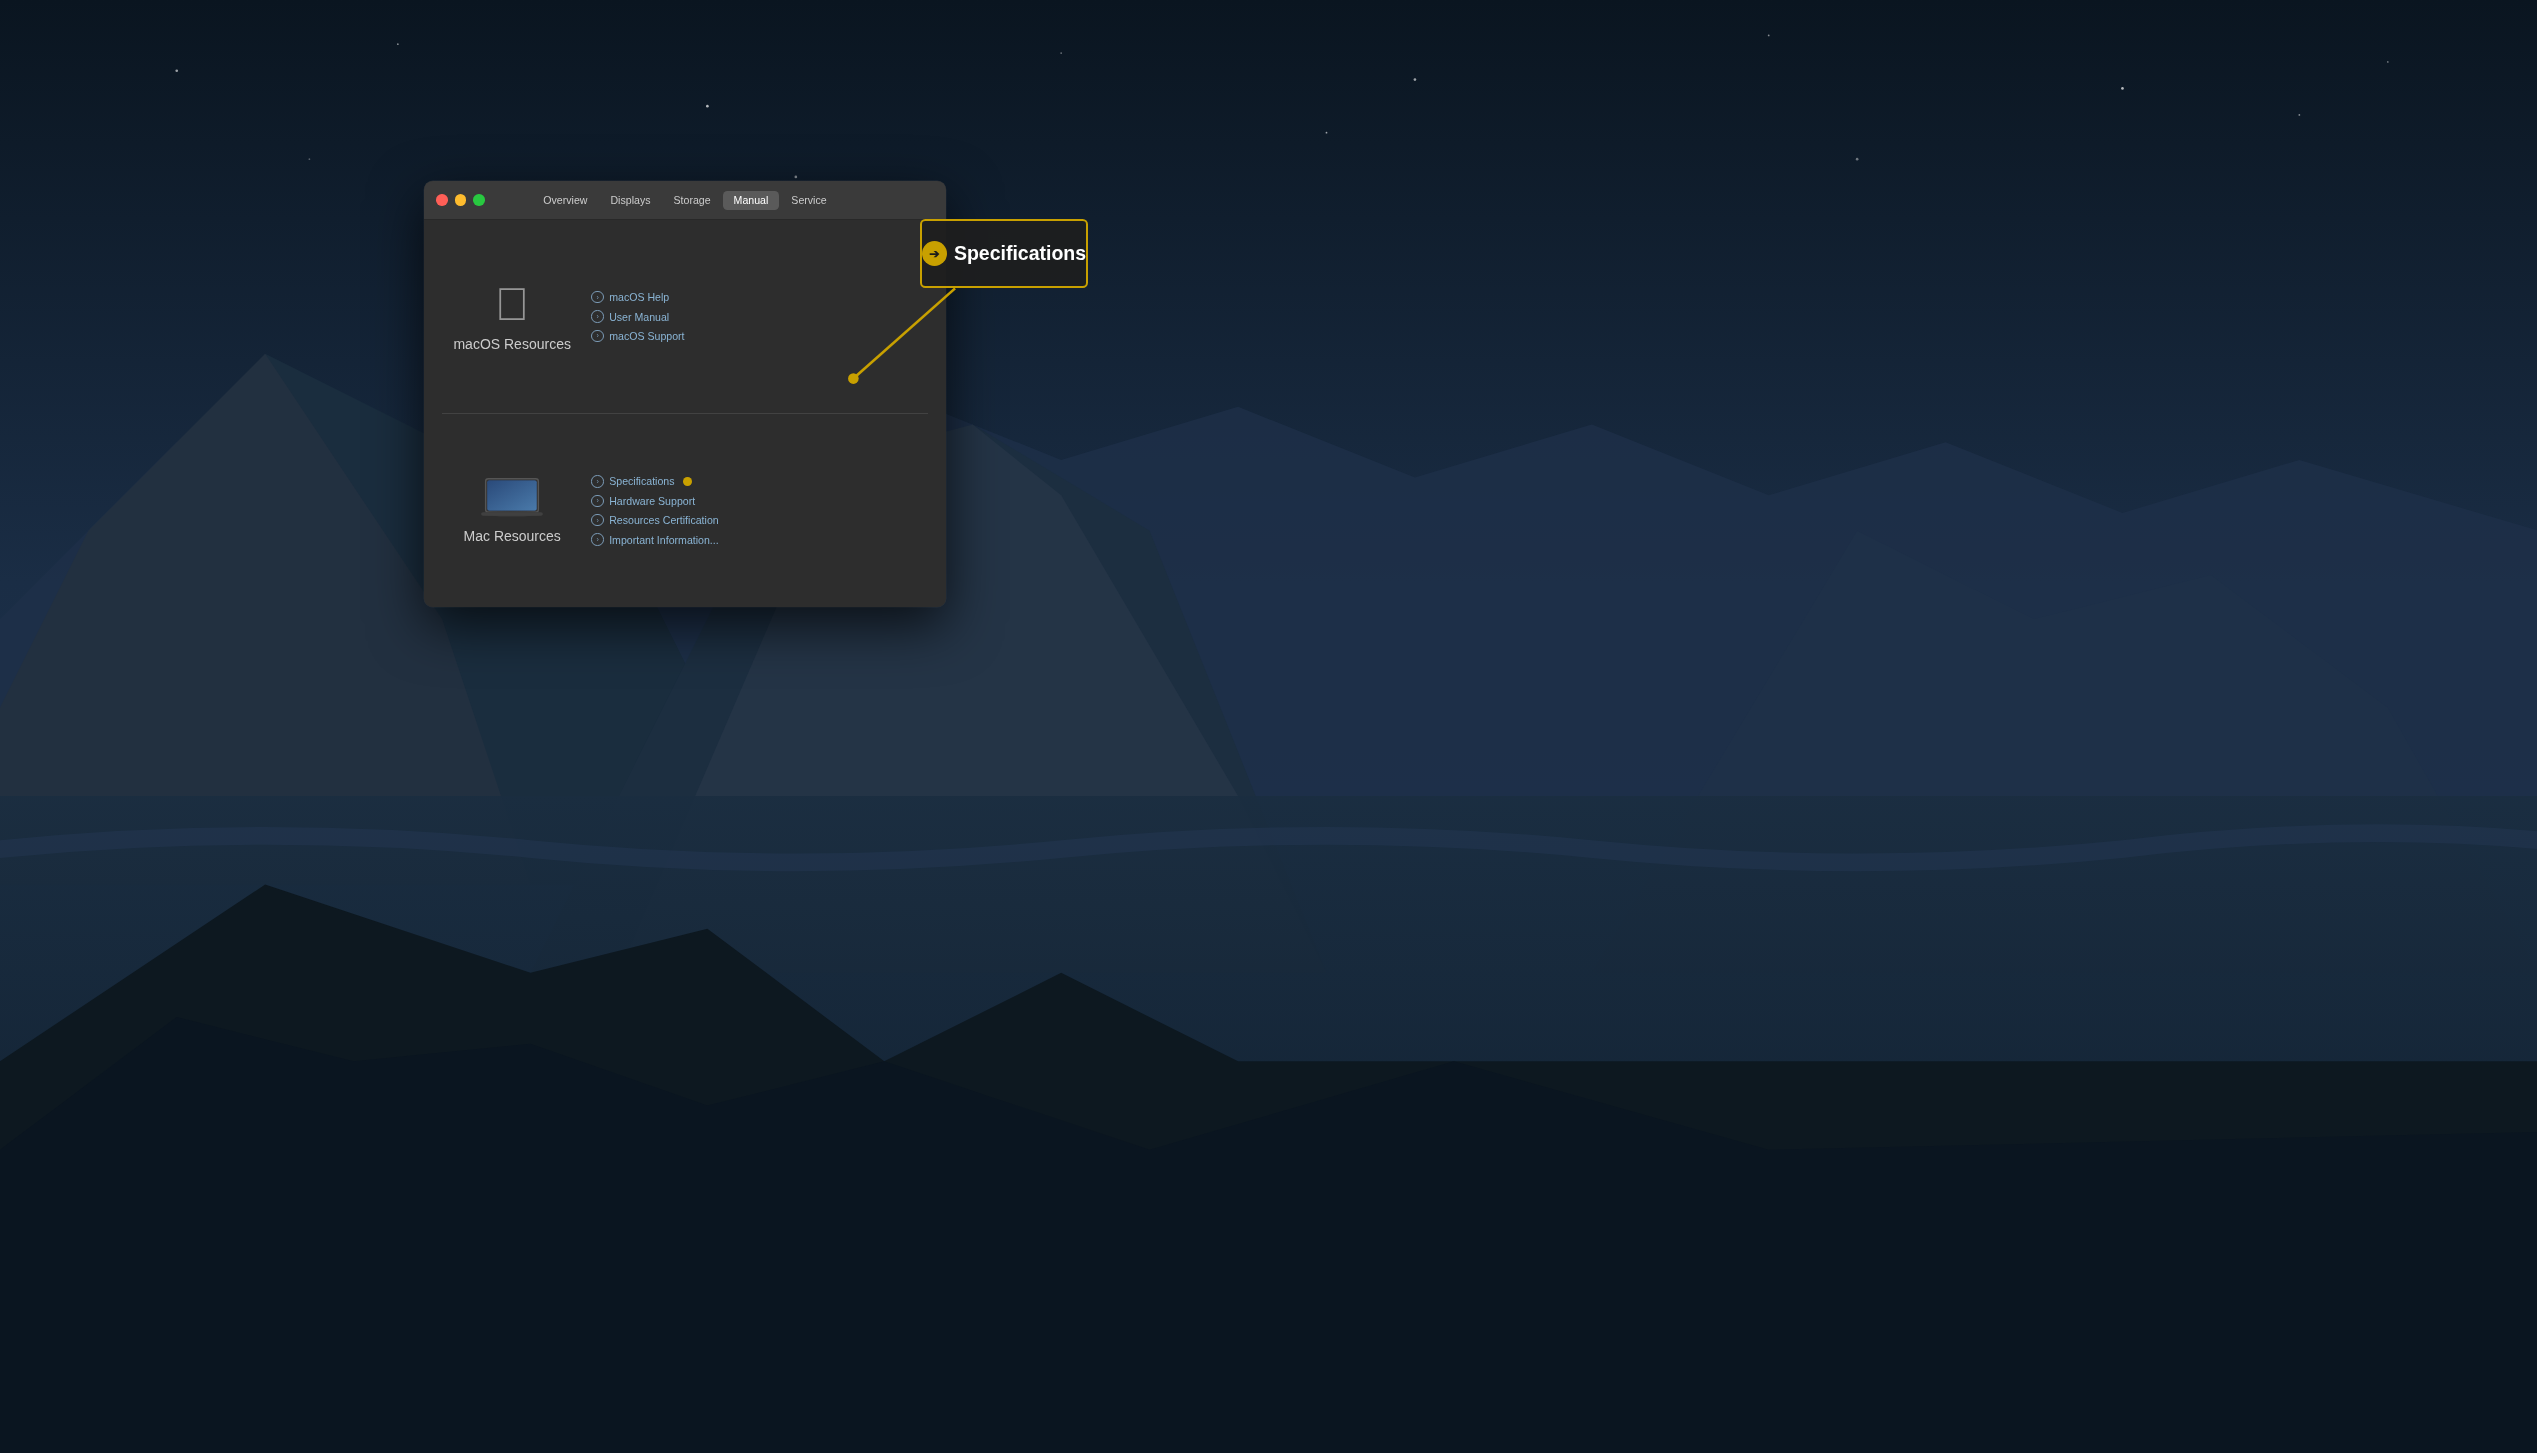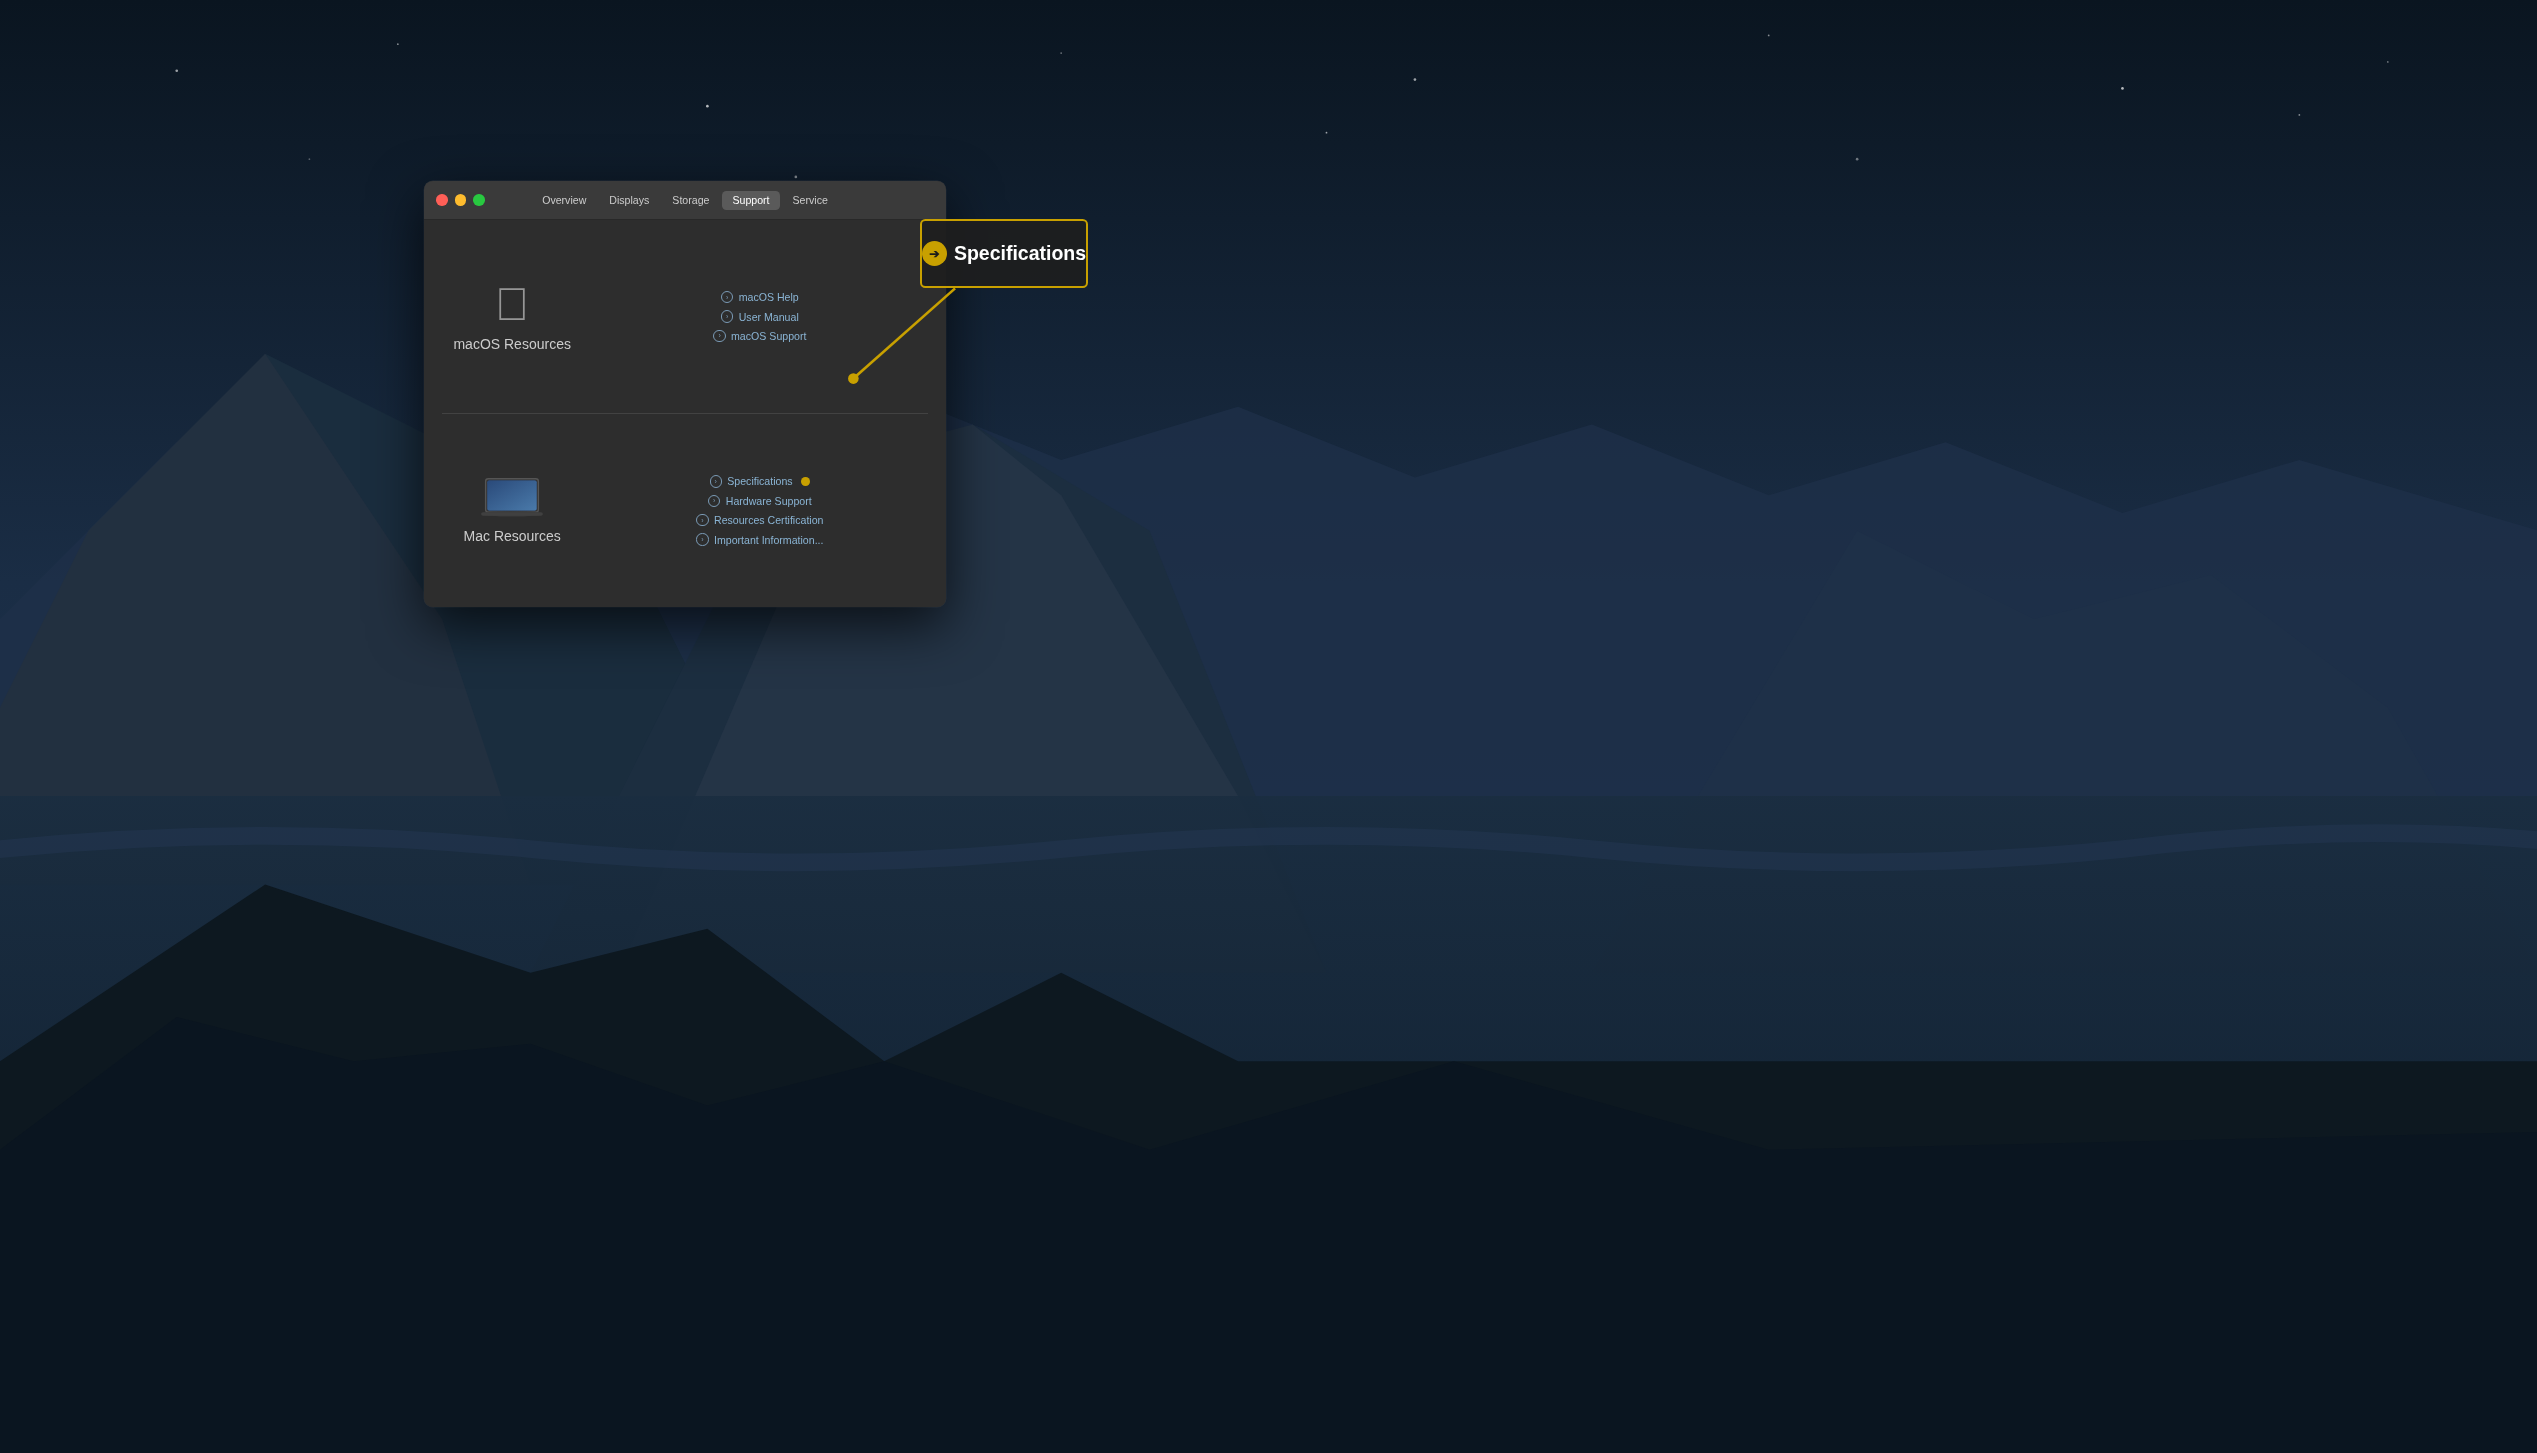--- a/index.html
+++ b/index.html
@@ -141,21 +141,20 @@
       height: 42px;
       position: relative;
     }
 
     .section-links {
       flex: 1;
       display: flex;
       flex-direction: column;
       gap: 7px;
       padding-left: 8.8px;
-      align-items: center;
     }
 
     .link-item {
       display: flex;
       align-items: center;
       gap: 5.3px;
       font-size: 10.6px;
       color: #8ab4d4;
       cursor: pointer;
     }
@@ -292,21 +291,21 @@
   <div class="titlebar">
     <div class="traffic-lights">
       <div class="traffic-light close"></div>
       <div class="traffic-light minimize"></div>
       <div class="traffic-light maximize"></div>
     </div>
     <div class="tabs">
       <button class="tab">Overview</button>
       <button class="tab">Displays</button>
       <button class="tab">Storage</button>
-      <button class="tab active">Support</button>
+      <button class="tab active">Manual</button>
       <button class="tab">Service</button>
     </div>
   </div>
 
   <div class="content">
 
     <div class="section">
       <div class="section-left">
         <div class="apple-icon"></div>
         <span class="section-label">macOS Resources</span>

